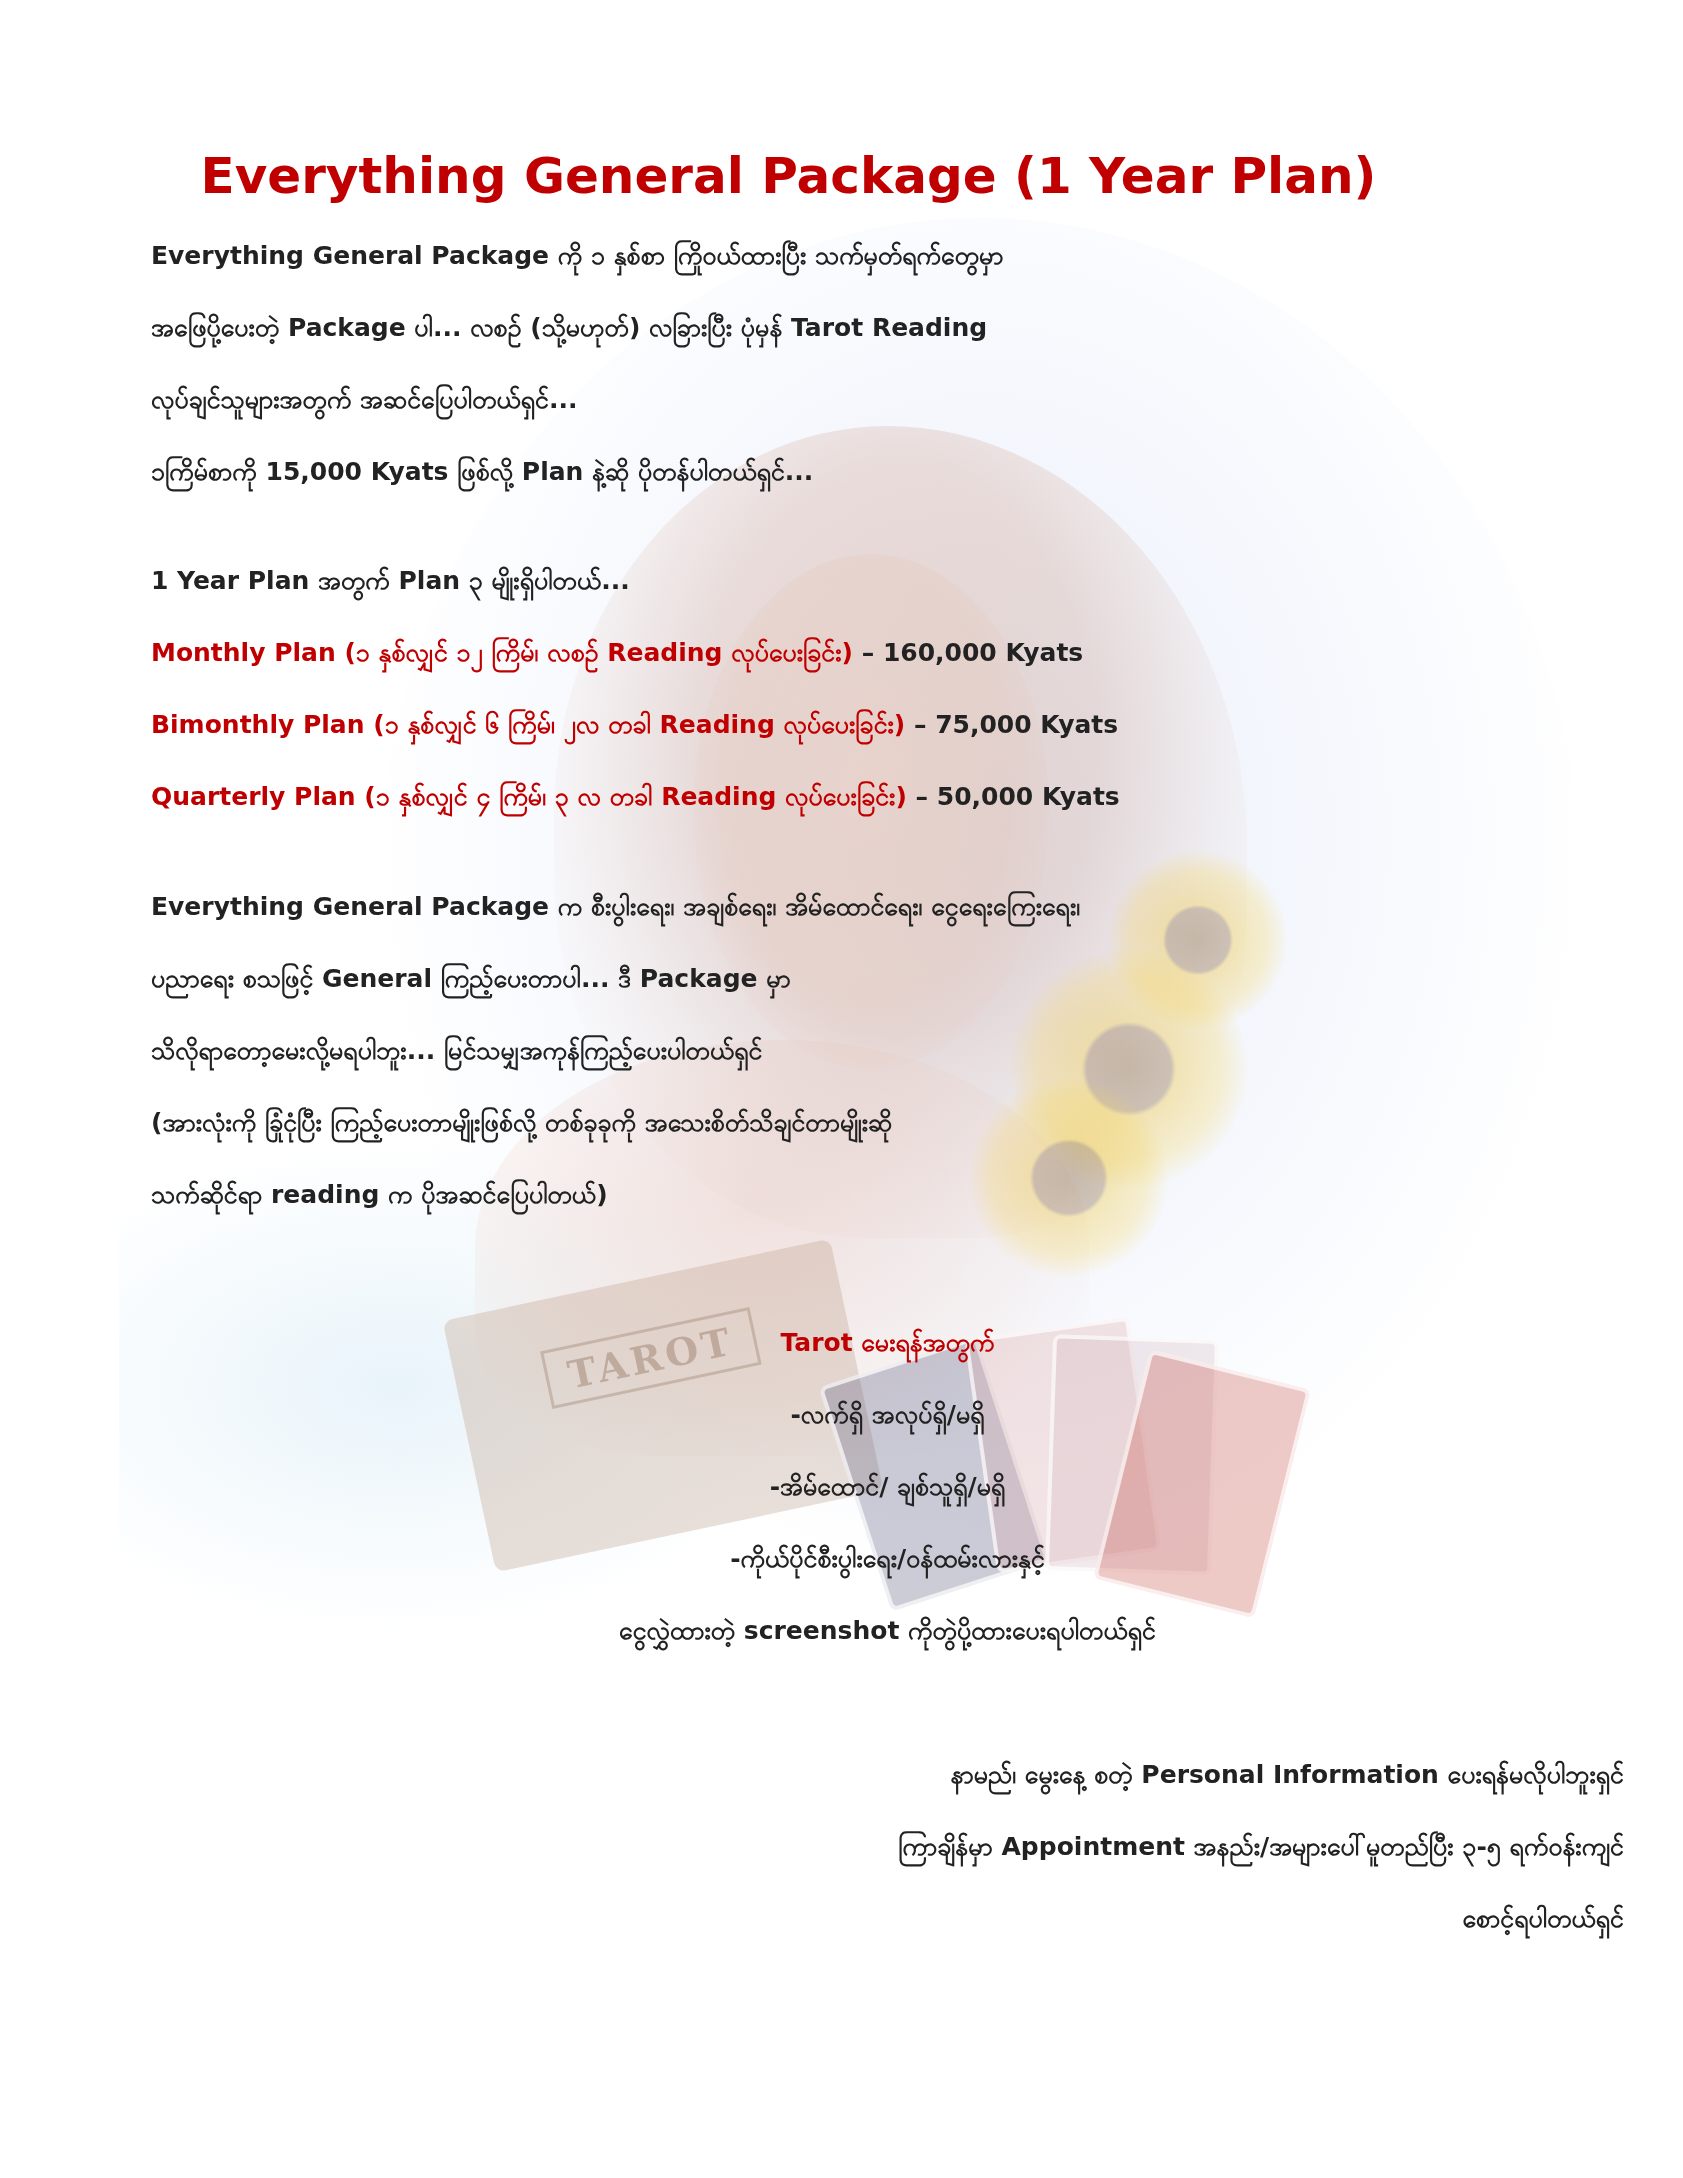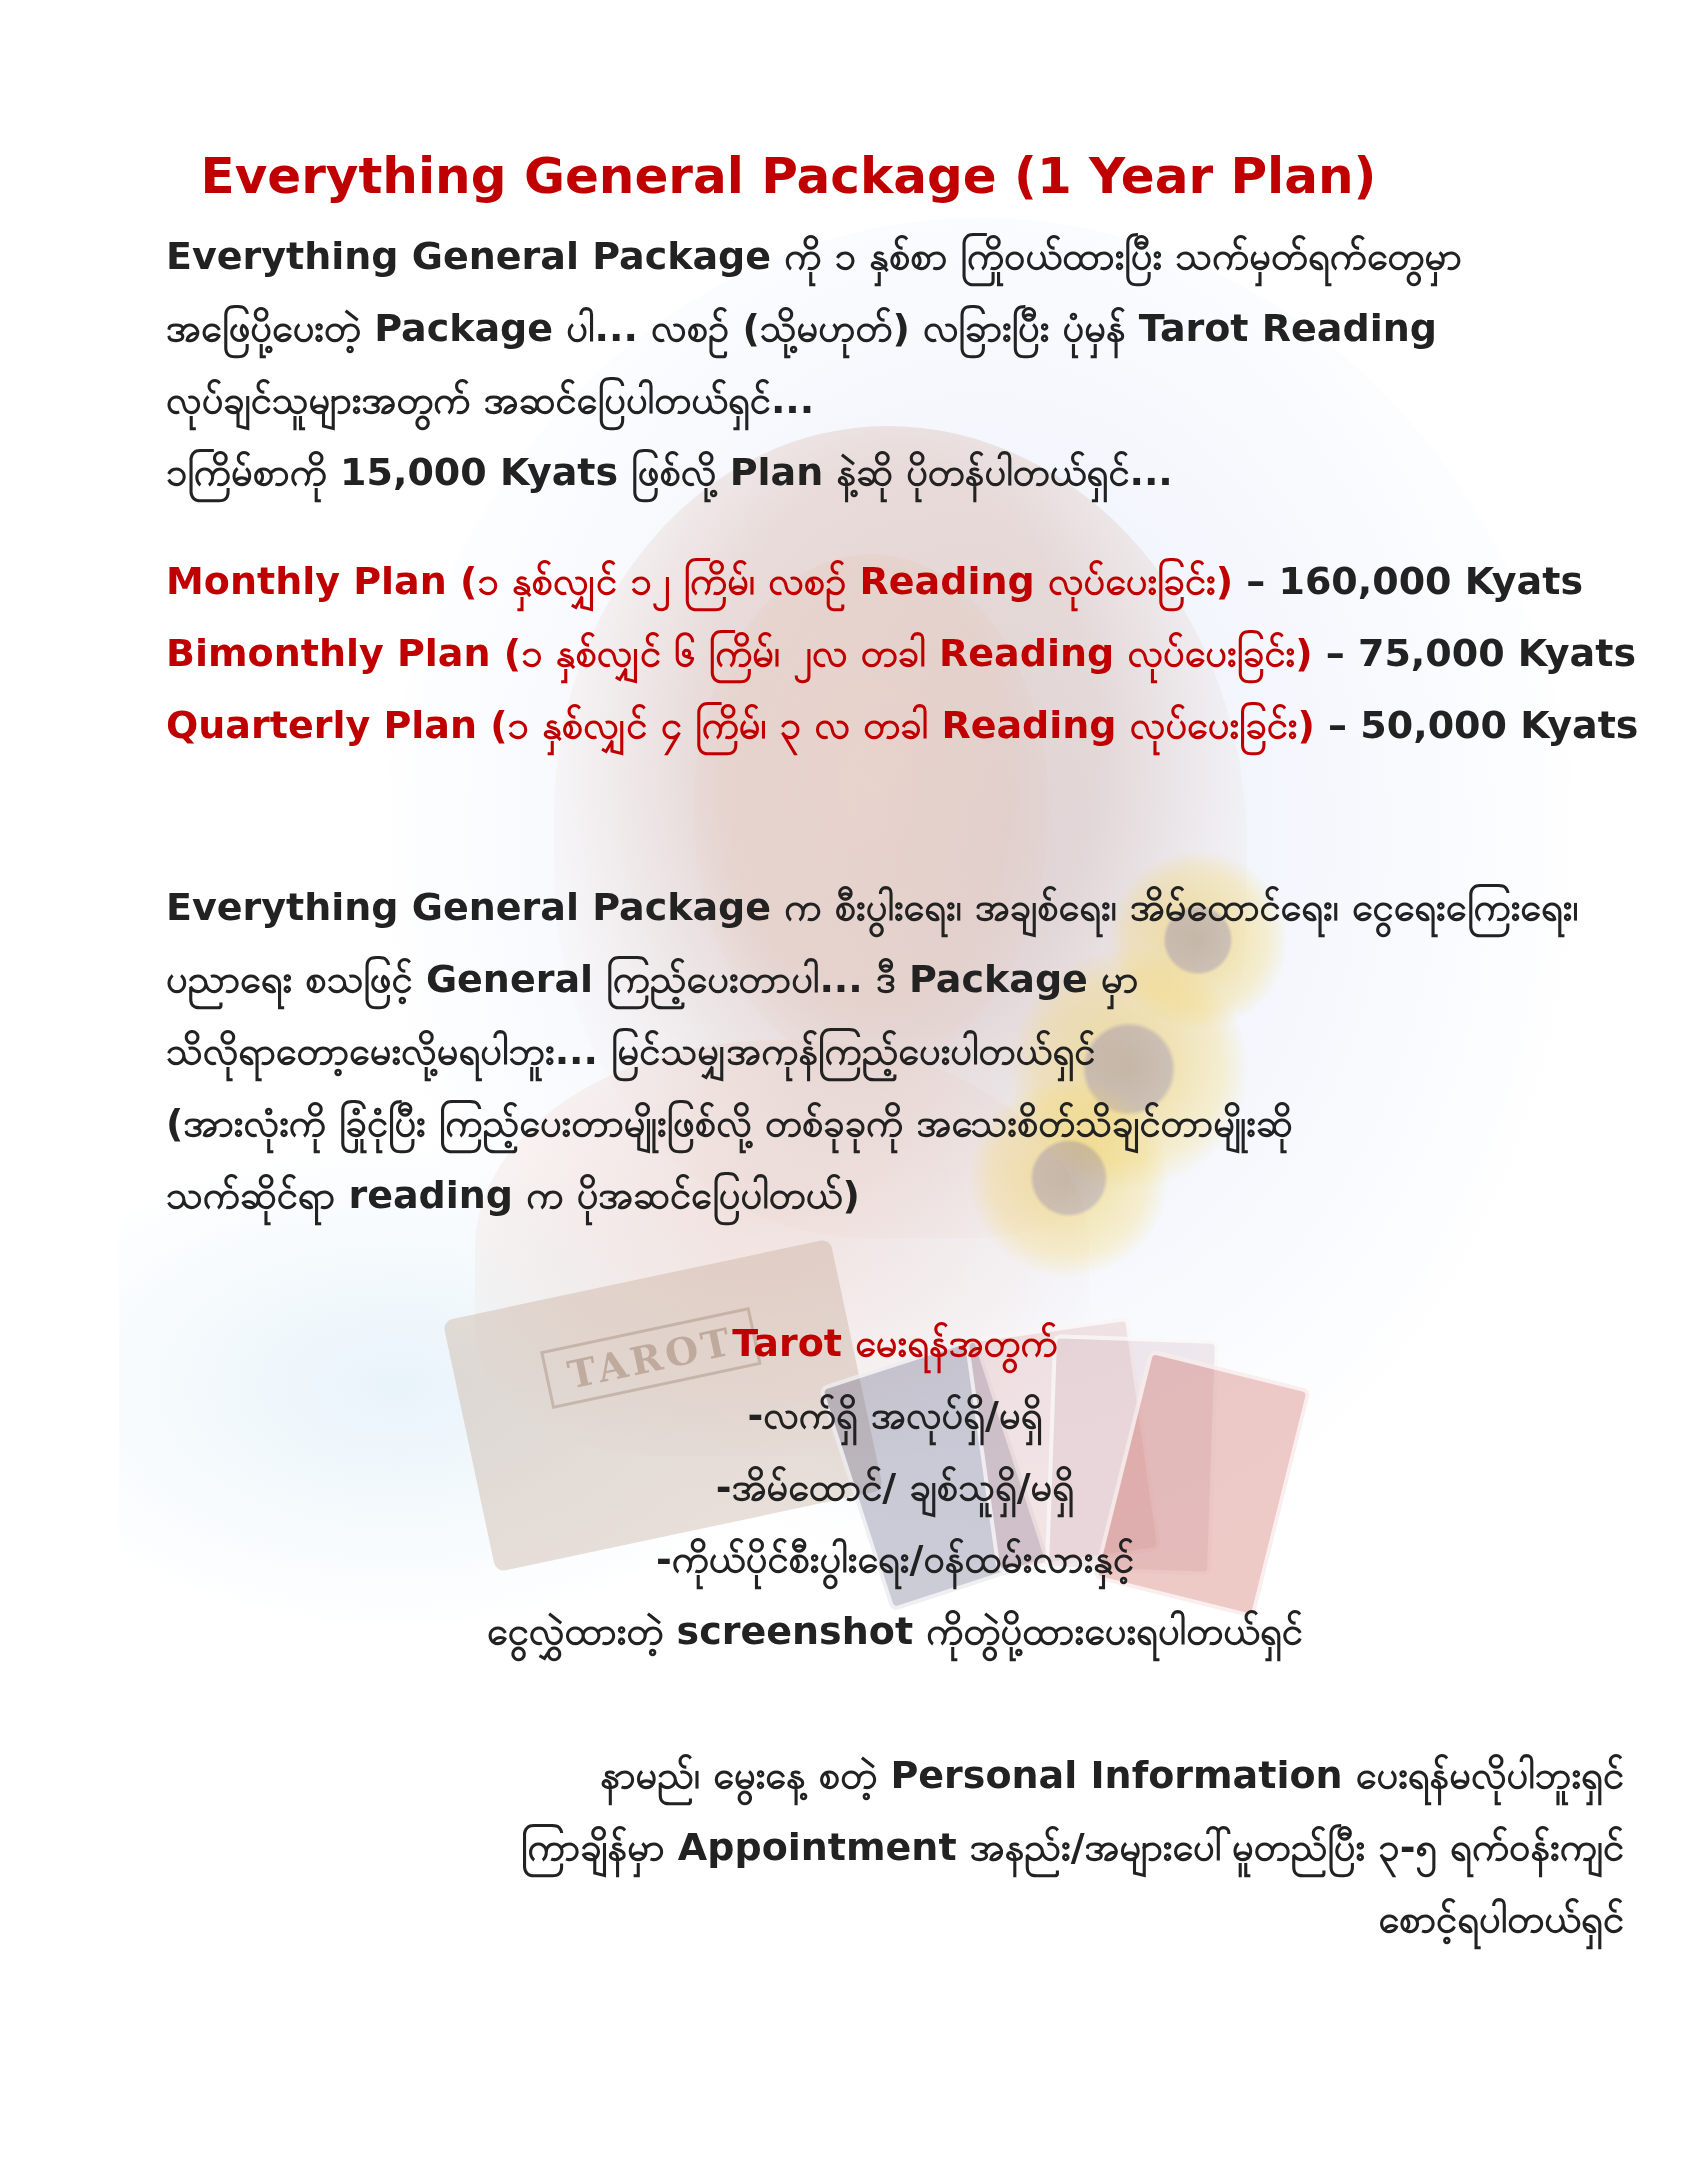--- a/index.html
+++ b/index.html
@@ -63,21 +63,21 @@
     .card2 { left: 980px; top: 1327px; transform: rotate(-8deg); background: rgba(220,170,170,0.30); }
     .card3 { left: 1049px; top: 1337px; transform: rotate(2deg); background: rgba(210,180,190,0.28); }
     .card4 { left: 1119px; top: 1366px; transform: rotate(14deg); background: rgba(200,80,70,0.30); }
 
     .content { position: relative; z-index: 1; }
     .title {
       position: absolute; left: 0; width: 1577px; top: 111px; text-align: center;
       color: #c00000; font-weight: bold; font-size: 50px; line-height: 63px;
       font-family: "DejaVu Sans", "Liberation Sans", sans-serif;
     }
-    .para { position: absolute; left: 166px; right: 59px; font-weight: bold; font-size: 38px; }
+    .para { position: absolute; left: 151px; right: 59px; font-weight: bold; font-size: 25px; }
     .line { display: block; height: 72px; line-height: 72px; white-space: nowrap; }
     .red { color: #c00000; }
     .dark { color: #222222; }
   </style>
 </head>
 <body>
 
 <div class="bg-art">
   <div class="bg-halo"></div>
   <div class="bg-halo2"></div>
@@ -100,20 +100,21 @@
   <h1 class="title">Everything General Package (1 Year Plan)</h1>
 
   <div class="para dark" style="top:220px;">
     <span class="line">Everything General Package ကို ၁ နှစ်စာ ကြိုဝယ်ထားပြီး သက်မှတ်ရက်တွေမှာ</span>
     <span class="line">အဖြေပို့ပေးတဲ့ Package ပါ... လစဉ် (သို့မဟုတ်) လခြားပြီး ပုံမှန် Tarot Reading</span>
     <span class="line">လုပ်ချင်သူများအတွက် အဆင်ပြေပါတယ်ရှင်...</span>
     <span class="line">၁ကြိမ်စာကို 15,000 Kyats ဖြစ်လို့ Plan နဲ့ဆို ပိုတန်ပါတယ်ရှင်...</span>
   </div>
 
   <div class="para dark" style="top:545px;">
+    <span class="line">1 Year Plan အတွက် Plan ၃ မျိုးရှိပါတယ်...</span>
     <span class="line">
       <span class="red">Monthly Plan (၁ နှစ်လျှင် ၁၂ ကြိမ်၊ လစဉ် Reading လုပ်ပေးခြင်း)</span><span class="dark"> – 160,000 Kyats</span>
     </span>
     <span class="line">
       <span class="red">Bimonthly Plan (၁ နှစ်လျှင် ၆ ကြိမ်၊ ၂လ တခါ Reading လုပ်ပေးခြင်း)</span><span class="dark"> – 75,000 Kyats</span>
     </span>
     <span class="line">
       <span class="red">Quarterly Plan (၁ နှစ်လျှင် ၄ ကြိမ်၊ ၃ လ တခါ Reading လုပ်ပေးခြင်း)</span><span class="dark"> – 50,000 Kyats</span>
     </span>
   </div>

